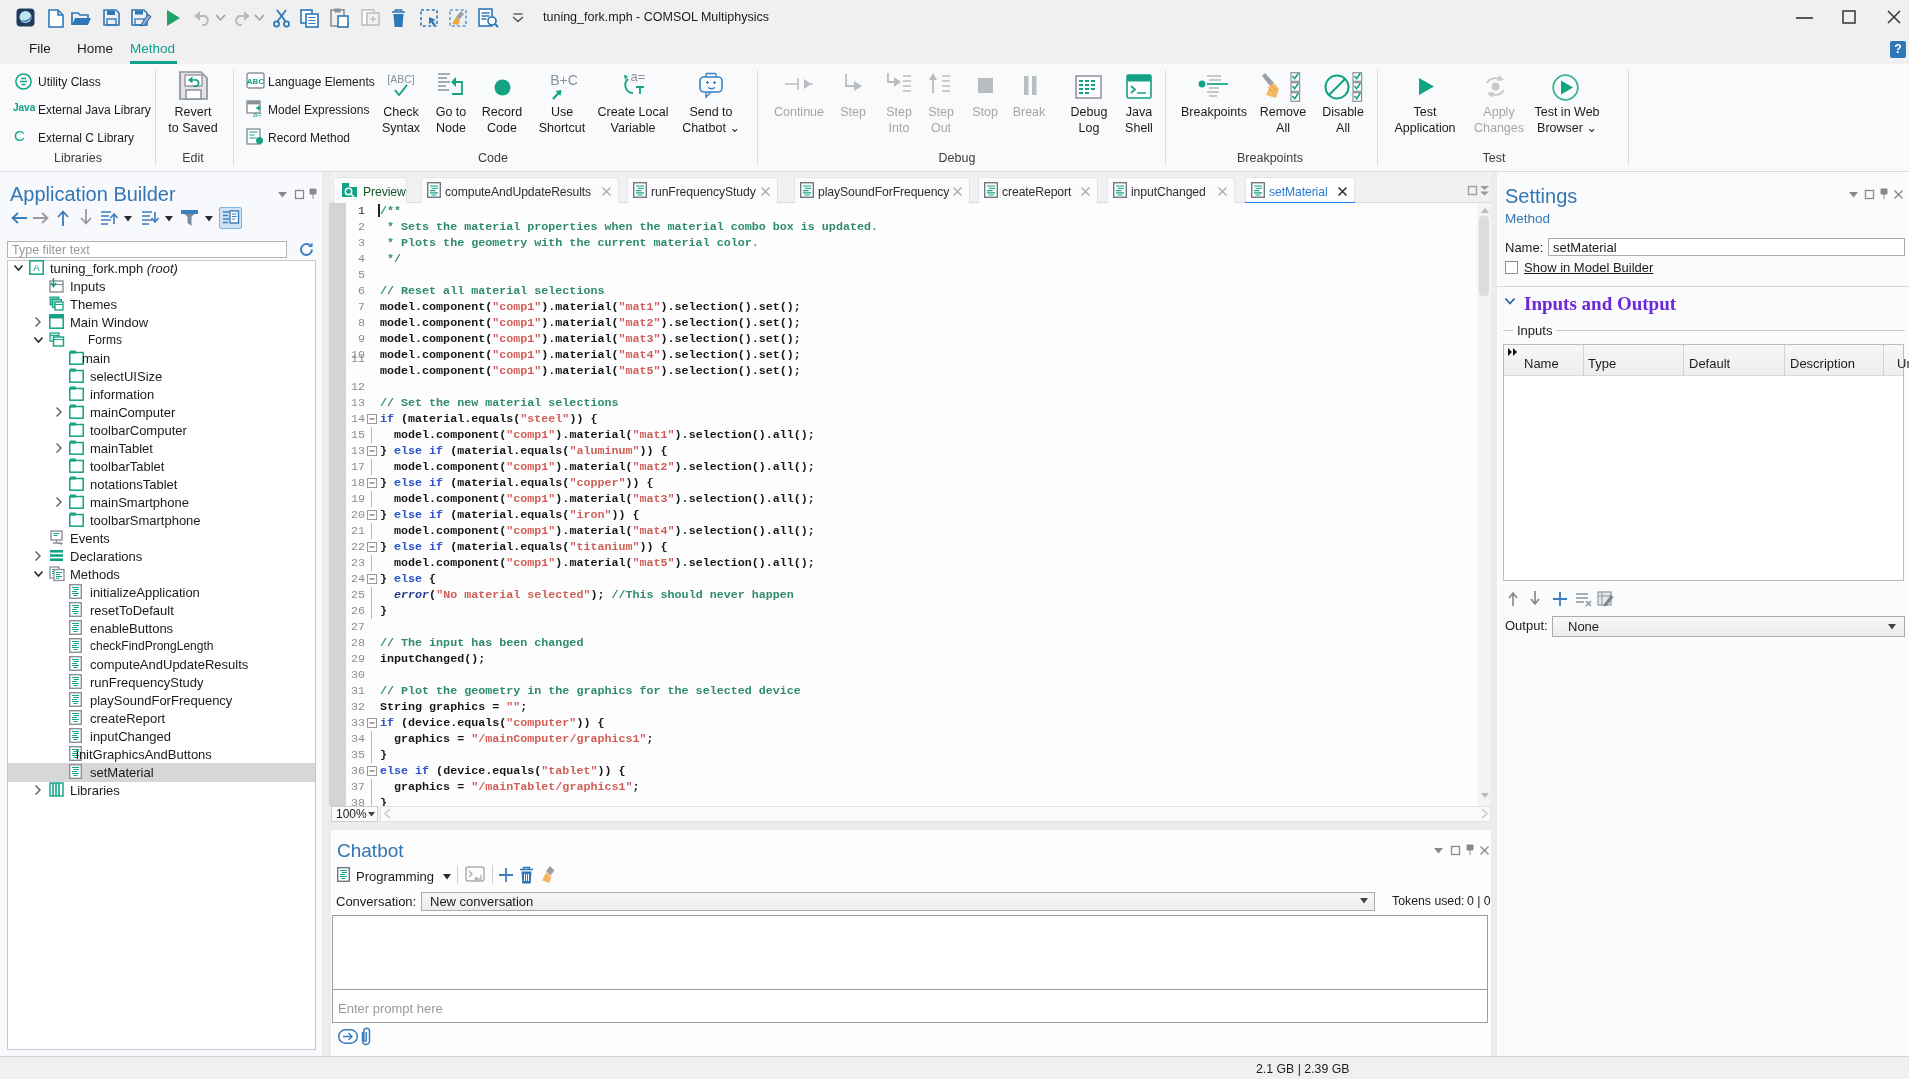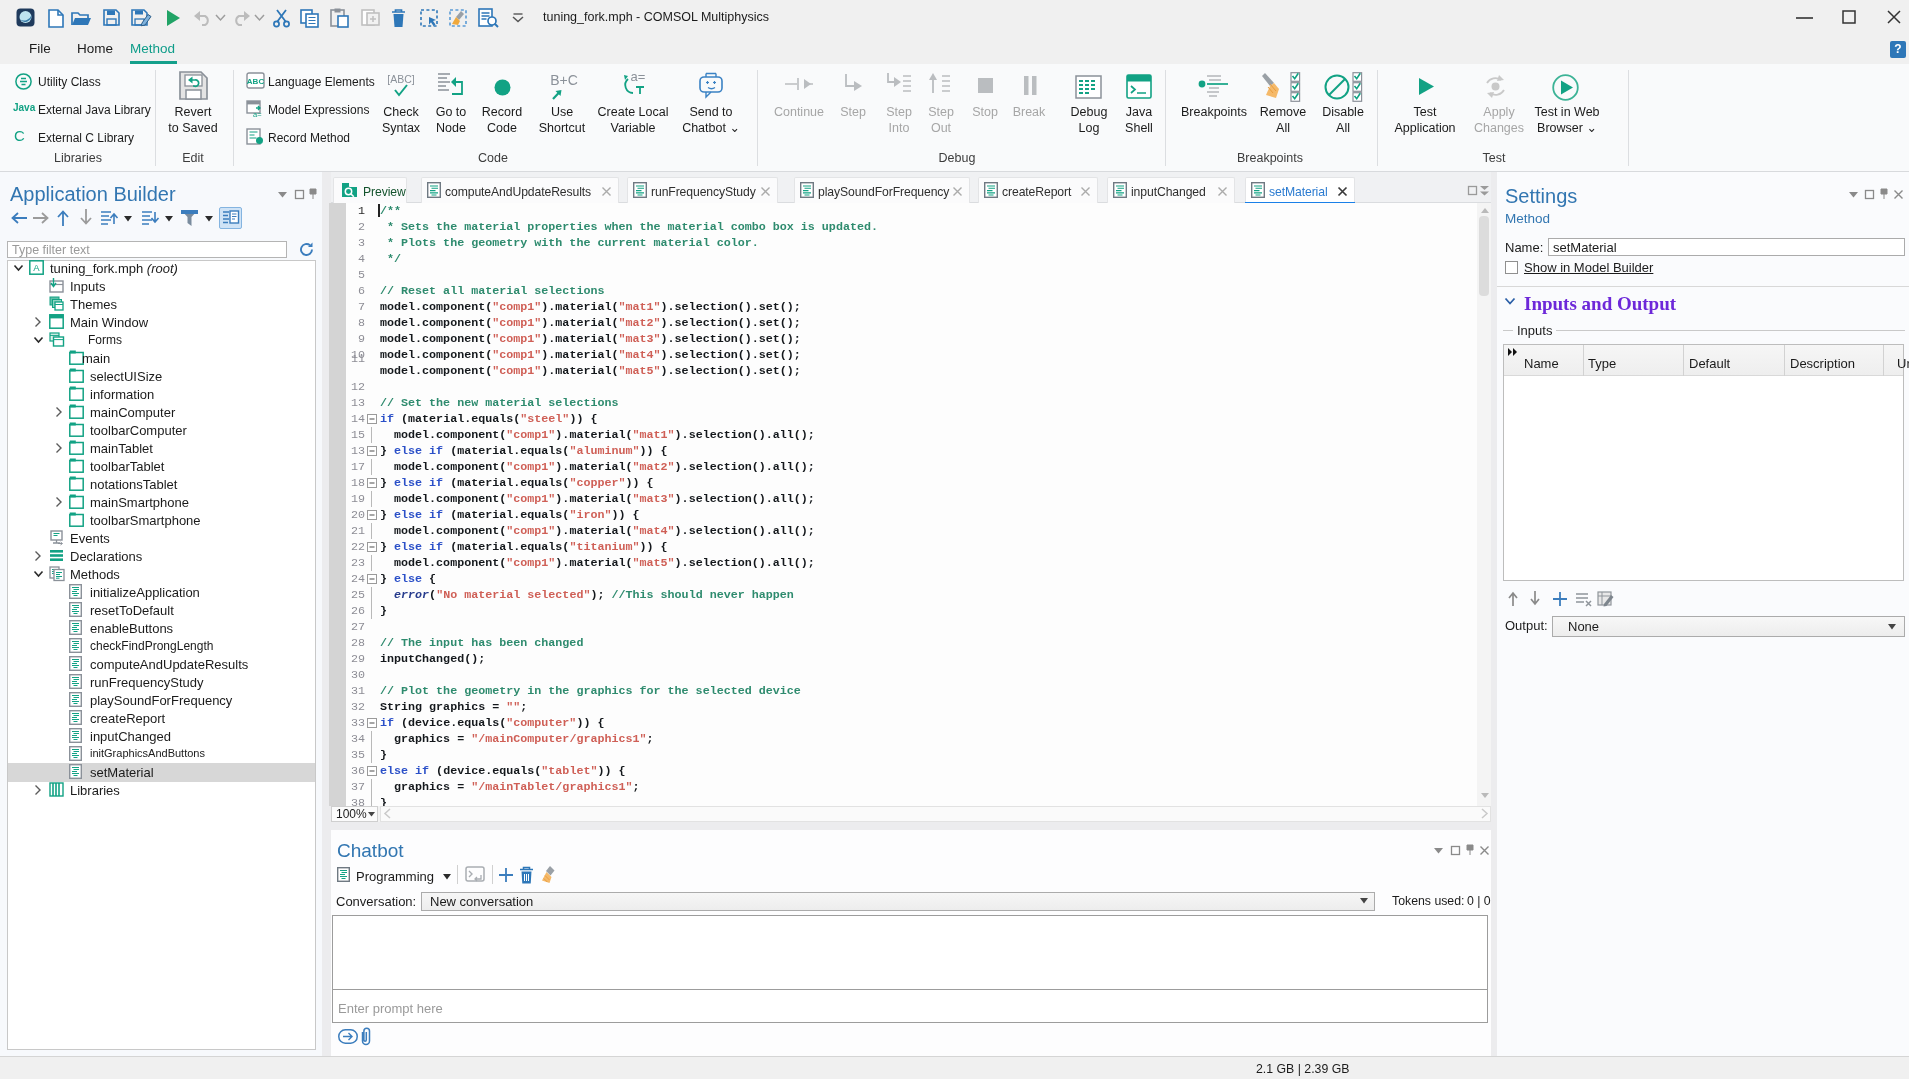--- a/index.html
+++ b/index.html
@@ -581,21 +581,21 @@
 <div class="lbl" style="left:90px;top:711px;font-size:13px;">createReport</div>
 <svg style="left:69px;top:728px" width="13" height="15">
     <rect x="0.7" y="0.7" width="11.6" height="13.6" fill="#fff" stroke="#8b9199" stroke-width="1.4"></rect>
     <path d="M3 3.5 h7 M4.5 5.5 h5.5 M3 7.5 h5 M3 9.5 h7 M4.5 11.5 h4" stroke="#12a284" stroke-width="1.1"></path>
   </svg>
 <div class="lbl" style="left:90px;top:729px;font-size:13px;">inputChanged</div>
 <svg style="left:69px;top:746px" width="13" height="15">
     <rect x="0.7" y="0.7" width="11.6" height="13.6" fill="#fff" stroke="#8b9199" stroke-width="1.4"></rect>
     <path d="M3 3.5 h7 M4.5 5.5 h5.5 M3 7.5 h5 M3 9.5 h7 M4.5 11.5 h4" stroke="#12a284" stroke-width="1.1"></path>
   </svg>
-<div class="lbl" style="left:90px;top:747px;font-size:11px;">initGraphicsAndButtons</div>
+<div class="lbl" style="left:76px;top:747px;font-size:13px;">initGraphicsAndButtons</div>
 <div class="abs" style="left:8px;top:763px;width:307px;height:19px;background:#d7d7d7;"></div>
 <svg style="left:69px;top:764px" width="13" height="15">
     <rect x="0.7" y="0.7" width="11.6" height="13.6" fill="#fff" stroke="#8b9199" stroke-width="1.4"></rect>
     <path d="M3 3.5 h7 M4.5 5.5 h5.5 M3 7.5 h5 M3 9.5 h7 M4.5 11.5 h4" stroke="#12a284" stroke-width="1.1"></path>
   </svg>
 <div class="lbl" style="left:90px;top:765px;font-size:13px;">setMaterial</div>
 <svg style="left:35px;top:785px" width="6" height="10">
     <path d="M0.5 0.5 l4.5 4.5 -4.5 4.5" fill="none" stroke="#5a5a5a" stroke-width="1.4"></path>
   </svg>
 <svg style="left:49px;top:782px" width="15" height="15">

